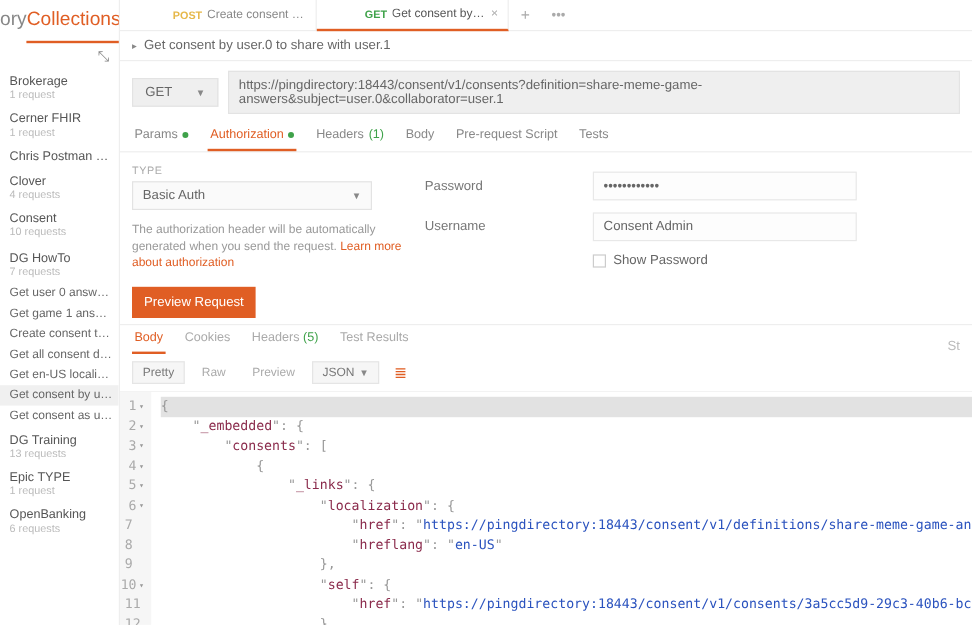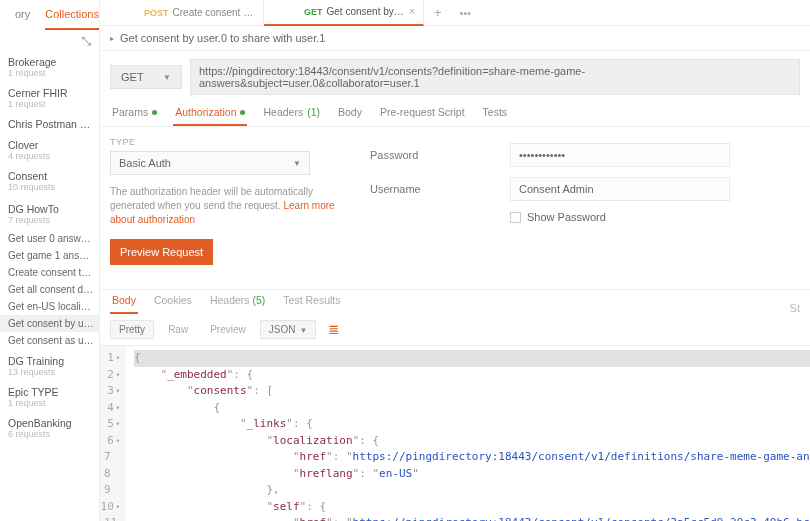--- a/index.html
+++ b/index.html
@@ -1,20 +1,20 @@
 <!DOCTYPE html>
 <html><head>
 <meta charset="utf-8">
 <style>
   * { box-sizing: border-box; margin:0; padding:0; }
   body { font-family: "Helvetica Neue", Arial, sans-serif; font-size:11px; color:#666; background:#fff; width:810px; height:521px; overflow:hidden; }
   .app { display:flex; width:810px; height:521px; }
   .sidebar { width:100px; border-right:1px solid #eee; display:flex; flex-direction:column; overflow:hidden;}
   .side-top { display:flex; }
-  .side-tab { flex:1; text-align:center; padding:8px 0; font-size:11px; color:#888; border-bottom:2px solid transparent;}
+  .side-tab { flex:1; text-align:center; padding:8px 0; font-size:16px; color:#888; border-bottom:2px solid transparent;}
   .side-tab.active { color:#e05e24; border-bottom:2px solid #e05e24; }
   .collections-bar { text-align:right; padding:4px 8px 2px 0; color:#888; font-size:12px;}
   .coll-list { overflow-y:auto; }
   .coll-item { padding:6px 8px 3px; }
   .coll-name { font-size:10.5px; color:#555; white-space:nowrap; overflow:hidden; text-overflow:ellipsis;}
   .coll-sub { font-size:9px; color:#bbb; }
   .sub-list { margin-top:2px; }
   .sub-item { padding:3px 4px 3px 8px; font-size:10px; color:#666; white-space:nowrap; overflow:hidden; text-overflow:ellipsis; }
   .sub-item.active { background:#f0f0f0; }
 
@@ -37,21 +37,21 @@
   .method-select { display:flex; align-items:center; gap:4px; background:#efefef; border:1px solid #e3e3e3; padding:5px 10px; font-size:11px; color:#666; width:72px;}
   .method-select .caret-down { color:#888; font-size:8px; margin-left:auto;}
   .url-input { flex:1; border:1px solid #e3e3e3; background:#efefef; padding:5px 8px; font-size:11px; color:#666;}
 
   .subtabs { display:flex; gap:14px; padding:0 10px; border-bottom:1px solid #eee; height:24px; align-items:end;}
   .subtab { padding:4px 2px 6px; font-size:10.5px; color:#888; border-bottom:2px solid transparent; display:flex; align-items:center; gap:4px;}
   .subtab.active { color:#e05e24; border-bottom:2px solid #e05e24;}
   .dot { width:5px;height:5px;border-radius:50%;background:#3fa24a; display:inline-block;}
   .count { color:#3fa24a;}
 
-  .auth-area { display:flex; padding:10px 10px 24px; border-bottom:1px solid #eee; gap:20px;}
+  .auth-area { display:flex; padding:10px 10px 5px; border-bottom:1px solid #eee; gap:4px;}
   .auth-left { width:240px;}
   .label-mini { font-size:9px; color:#aaa; letter-spacing:.5px; }
   .type-select { margin-top:4px; display:flex; align-items:center; border:1px solid #e3e3e3; background:#fafafa; padding:5px 8px; font-size:11px; color:#666; width:200px; }
   .type-select .caret-down{font-size:8px;color:#888;margin-left:auto;}
   .auth-note { margin-top:10px; font-size:10px; color:#999; line-height:1.4; max-width:260px;}
   .auth-note .link { color:#e05e24; cursor:pointer;}
   .preview-btn { margin-top:12px; background:#e05e24; color:#fff; border:none; padding:7px 10px; font-size:11px; cursor:pointer;}
   .auth-right { flex:1; display:flex; flex-direction:column; gap:10px; padding-top:6px;}
   .frow { display:flex; align-items:center; }
   .flabel { width:140px; font-size:11px; color:#777;}

